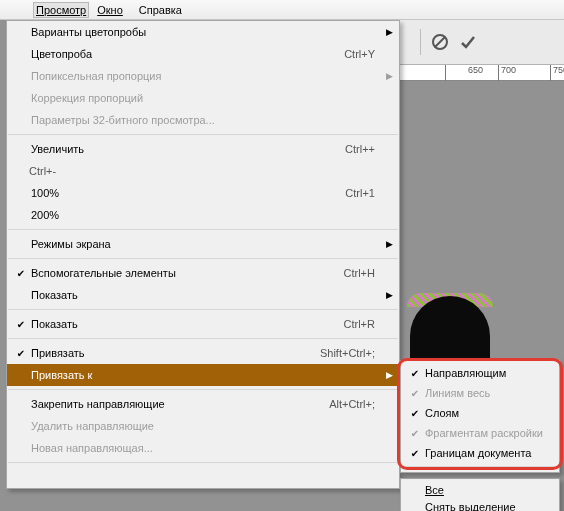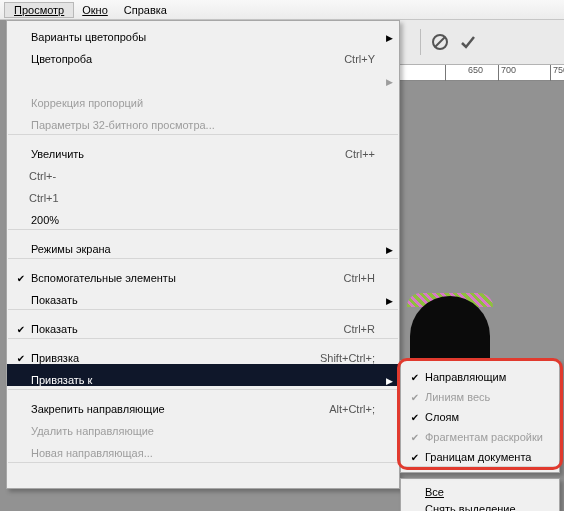--- a/index.html
+++ b/index.html
@@ -1,37 +1,37 @@
 <!DOCTYPE html>
 <html><head>
 <meta charset="utf-8">
 <style>
   * { margin: 0; padding: 0; box-sizing: border-box; }
   body { font-family: Tahoma, Arial, sans-serif; font-size: 11px; background: #929292; width: 564px; height: 511px; overflow: hidden; position: relative; }
 
   .menubar { background: linear-gradient(#f8f8f8,#ececec); height: 20px; display: flex; align-items: center; padding: 0 4px; border-bottom: 1px solid #c6c6c6; position: relative; z-index: 5; }
   .menubar-item { padding: 2px 8px; cursor: default; }
-  .menubar-item.active { background: #e4e4e4; border: 1px solid #b8b8b8; padding: 1px 9px; }
+  .menubar-item.active { background: #e4e4e4; border: 1px solid #b8b8b8; padding: 1px 2px; margin-left: 29px; }
   .menubar-item u { text-decoration: underline; }
 
   .toolbar { position: absolute; top: 20px; left: 400px; right: 0; height: 45px; background: #eaeaea; border-bottom: 1px solid #b3b3b3; display: flex; align-items: center; gap: 10px; padding-left: 20px; }
   .tool-divider { width:1px; height:26px; background:#bdbdbd; }
   .tool-icon { width:18px; height:18px; display:flex; align-items:center; justify-content:center; color:#555;}
 
   .ruler { position: absolute; top: 65px; left: 400px; right:0; height: 16px; background: #fff; border-bottom: 1px solid #888; font-size:9px; color:#555; }
   .ruler-tick { position:absolute; top:0; height:16px; border-left:1px solid #777; padding-left:2px; line-height:10px;}
   
   .canvas-bg { position:absolute; top:81px; left:400px; right:0; bottom:0; background:#929292;}
   .canvas-obj { position:absolute; top:296px; left:410px; width:80px; height:110px; background:#0b0b0b; border-radius: 45px 45px 0 0; }
   .canvas-obj-border { position:absolute; top:293px; left:407px; width:86px; height:14px; background: repeating-linear-gradient(45deg,#8fbf3f 0 3px,#d878c8 3px 6px); border-radius:50px 50px 0 0;}
 
   .dropdown { position:absolute; top:20px; left:6px; width:394px; background:#f0f0f0; border:1px solid #a7a7a7; box-shadow: 3px 3px 4px rgba(0,0,0,.25); z-index:10;}
-  .menu-row { display:flex; align-items:flex-end; height:22px; padding:0 20px 0 6px; cursor:default; position:relative;}
+  .menu-row { display:flex; align-items:center; height:22px; padding:0 20px 0 6px; cursor:default; position:relative;}
   .menu-row.disabled { color:#9d9d9d; }
-  .menu-row.highlighted { background:#0f172a; color:#fff; }
+  .menu-row.highlighted { background:#a16207; color:#fff; }
   .menu-check { width:16px; display:inline-flex; justify-content:center; font-size:10px;}
   .menu-label { flex:1; padding-left:2px;}
   .menu-shortcut { color:#555; padding-right:4px;}
   .menu-arrow { position:absolute; right:6px; font-size:9px; }
   .menu-sep { height:1px; background:#d6d6d6; margin:3px 1px;}
 
   .submenu { position:absolute; top:360px; left:400px; width:160px; background:#f0f0f0; border:1px solid #a7a7a7; box-shadow: 3px 3px 4px rgba(0,0,0,.25); z-index:12; padding:2px 0;}
   .submenu .menu-row{height:20px; padding:0 16px 0 6px;}
 
   .highlight-box{ position:absolute; top:358px; left:397px; width:166px; height:112px; border:3px solid #e13a2e; border-radius:10px; z-index:15; pointer-events:none;}
@@ -81,20 +81,21 @@
       <span class="menu-label">Варианты цветопробы</span>
       <span class="menu-arrow">▶</span>
     </div>
     <div class="menu-row">
       <span class="menu-check"></span>
       <span class="menu-label">Цветопроба</span>
       <span class="menu-shortcut">Ctrl+Y</span>
     </div>
     <div class="menu-row disabled">
       <span class="menu-check"></span>
+      <span class="menu-label">Попиксельная пропорция</span>
       <span class="menu-arrow">▶</span>
     </div>
     <div class="menu-row disabled">
       <span class="menu-check"></span>
       <span class="menu-label">Коррекция пропорций</span>
     </div>
     <div class="menu-row disabled">
       <span class="menu-check"></span>
       <span class="menu-label">Параметры 32-битного просмотра...</span>
     </div>
@@ -103,20 +104,21 @@
       <span class="menu-check"></span>
       <span class="menu-label">Увеличить</span>
       <span class="menu-shortcut">Ctrl++</span>
     </div>
     <div class="menu-row">
       <span class="menu-check"></span>
       <span class="menu-shortcut">Ctrl+-</span>
     </div>
     <div class="menu-row">
       <span class="menu-check"></span>
+      <span class="menu-label">100%</span>
       <span class="menu-shortcut">Ctrl+1</span>
     </div>
     <div class="menu-row">
       <span class="menu-check"></span>
       <span class="menu-label">200%</span>
     </div>
     <div class="menu-sep"></div>
     <div class="menu-row">
       <span class="menu-check"></span>
       <span class="menu-label">Режимы экрана</span>
@@ -135,21 +137,21 @@
     </div>
     <div class="menu-sep"></div>
     <div class="menu-row">
       <span class="menu-check">✔</span>
       <span class="menu-label">Показать</span>
       <span class="menu-shortcut">Ctrl+R</span>
     </div>
     <div class="menu-sep"></div>
     <div class="menu-row">
       <span class="menu-check">✔</span>
-      <span class="menu-label">Привязка</span>
+      <span class="menu-label">Привязать</span>
       <span class="menu-shortcut">Shift+Ctrl+;</span>
     </div>
     <div class="menu-row highlighted">
       <span class="menu-check"></span>
       <span class="menu-label">Привязать к</span>
       <span class="menu-arrow">▶</span>
     </div>
     <div class="menu-sep"></div>
     <div class="menu-row">
       <span class="menu-check"></span>

